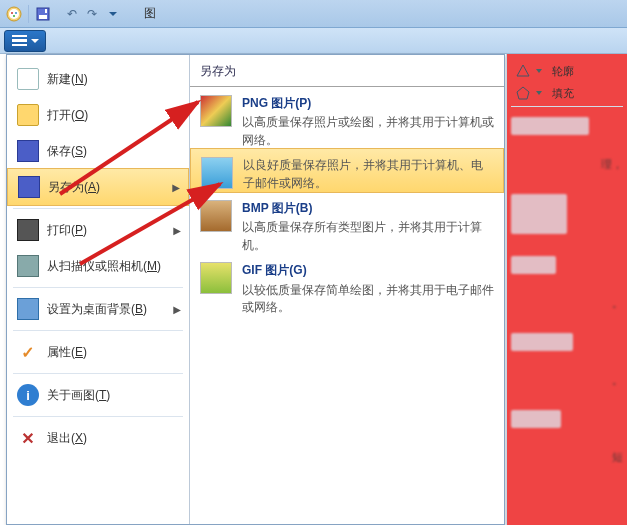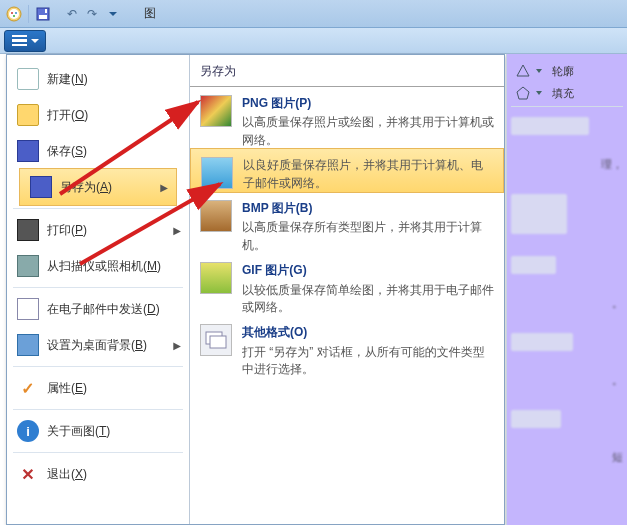--- a/index.html
+++ b/index.html
@@ -15,37 +15,37 @@
 
   .menubar { height: 26px; background: linear-gradient(#cfe3f7,#b9d4ef); border-bottom:1px solid #9cb8d4; display:flex; align-items:center; padding:2px 4px;}
   .menu-btn { width:42px; height:22px; background:linear-gradient(#2a77c9,#1d5aa0); border:1px solid #154a84; border-radius:3px; display:flex; align-items:center; justify-content:center; gap:3px;}
   .menu-btn .bars { width:15px; height:11px; background:linear-gradient(#fff 0 20%, transparent 20% 40%, #fff 40% 60%, transparent 60% 80%, #fff 80% 100%);}
 
   .workspace { position:relative; height:471px; }
 
   .file-panel { position:absolute; left:6px; top:0; width:499px; height:471px; background:#fff; border:1px solid #86a3c3; box-shadow:1px 2px 4px rgba(0,0,0,.25); display:flex; }
   .left-col { width:183px; border-right:1px solid #bcc9d8; padding:6px 0;}
   .litem { display:flex; align-items:center; gap:8px; padding:7px 8px 7px 10px; font-size:12px; color:#333; cursor:pointer; }
-  .litem.sel { background:linear-gradient(#ffe9a6,#ffd76e); border:1px solid #e8b85a; margin:-1px 12px; }
+  .litem.sel { background:linear-gradient(#ffe9a6,#ffd76e); border:1px solid #e8b85a; margin:-1px 0; }
   .litem .arrow { margin-left:auto; font-size:10px; color:#555;}
   .litem u { text-decoration:underline;}
   .li-icon { width:22px; height:22px; display:flex; align-items:center; justify-content:center; font-size:16px; flex-shrink:0;}
   .lsep { height:1px; background:#dbe4ee; margin:3px 6px; }
 
   .right-col { flex:1; padding:4px 0;}
   .rhead { font-size:12px; color:#335; padding:4px 10px 6px; border-bottom:1px solid #a3a3a3;}
   .ritem { display:flex; gap:10px; padding:8px 10px 0 10px; cursor:pointer;}
   .ritem.sel { background:linear-gradient(#ffe9a6,#ffd76e); border:1px solid #e8b85a; margin:-1px 0;}
   .r-icon { width:32px; height:32px; flex-shrink:0; border:1px solid #bbb; background:#eee; display:flex; align-items:center; justify-content:center; font-size:10px; color:#666;}
   .r-txt { flex:1; font-size:12px; line-height:1.45;}
   .r-title { color:#1a3e88; font-weight:bold; margin-bottom:2px;}
   .r-desc { color:#555; }
 
   
-  .side { position:absolute; left:506px; top:0; width:121px; height:471px; background:#c4b5fd; border-left:1px solid #c6d3e2; padding:6px 4px; font-size:11px; color:#333;}
+  .side { position:absolute; left:506px; top:0; width:121px; height:471px; background:#ef4444; border-left:1px solid #c6d3e2; padding:6px 4px; font-size:11px; color:#333;}
   .side .tool { display:flex; align-items:center; gap:4px; padding:3px 4px;}
   .side .tdd { width:0;height:0;border-left:3px solid transparent;border-right:3px solid transparent;border-top:4px solid #466; margin-left:1px;}
   .side .sep { height:1px; background:#d2dce8; margin:2px 0;}
   .side .blurred { filter:blur(1.3px); opacity:.75; margin-top:10px; display:flex; flex-direction:column; gap:22px;}
   .side .blob { height:18px; background:#dfe6ef; border-radius:2px;}
 
   
   .arrow-svg { position:absolute; pointer-events:none; }
 
   
@@ -134,24 +134,20 @@
         <span class="li-icon ic-print"></span>
         <span><span>打印(</span><u>P</u><span>)</span></span>
         <span class="arrow">▶</span>
       </div>
       <div class="litem">
         <span class="li-icon ic-scan"></span>
         <span><span>从扫描仪或照相机(</span><u>M</u><span>)</span></span>
       </div>
       <div class="lsep"></div>
       <div class="litem">
-        <span class="li-icon ic-mail"></span>
-        <span><span>在电子邮件中发送(</span><u>D</u><span>)</span></span>
-      </div>
-      <div class="litem">
         <span class="li-icon ic-desk"></span>
         <span><span>设置为桌面背景(</span><u>B</u><span>)</span></span>
         <span class="arrow">▶</span>
       </div>
       <div class="lsep"></div>
       <div class="litem">
         <span class="li-icon ic-prop">✓</span>
         <span><span>属性(</span><u>E</u><span>)</span></span>
       </div>
       <div class="lsep"></div>
@@ -193,32 +189,20 @@
       </div>
 
       <div class="ritem">
         <div class="r-icon r-gif"></div>
         <div class="r-txt">
           <div class="r-title">GIF 图片(G)</div>
           <div class="r-desc">以较低质量保存简单绘图，并将其用于电子邮件或网络。</div>
         </div>
       </div>
 
-      <div class="ritem">
-        <div class="r-icon r-other">
-          <svg width="26" height="26">
-              <rect x="3" y="5" width="16" height="12" fill="#fff" stroke="#88a"></rect>
-              <rect x="7" y="9" width="16" height="12" fill="#fff" stroke="#88a"></rect>
-            </svg>
-        </div>
-        <div class="r-txt">
-          <div class="r-title">其他格式(O)</div>
-          <div class="r-desc">打开 “另存为” 对话框，从所有可能的文件类型中进行选择。</div>
-        </div>
-      </div>
     </div>
   </div>
 
   <div class="side">
     <div class="tool">
       <svg width="16" height="16">
           <polygon points="8,2 14,13 2,13" fill="none" stroke="#456"></polygon>
         </svg>
       <span class="tdd"></span>
       <span style="margin-left:6px">轮廓</span>

